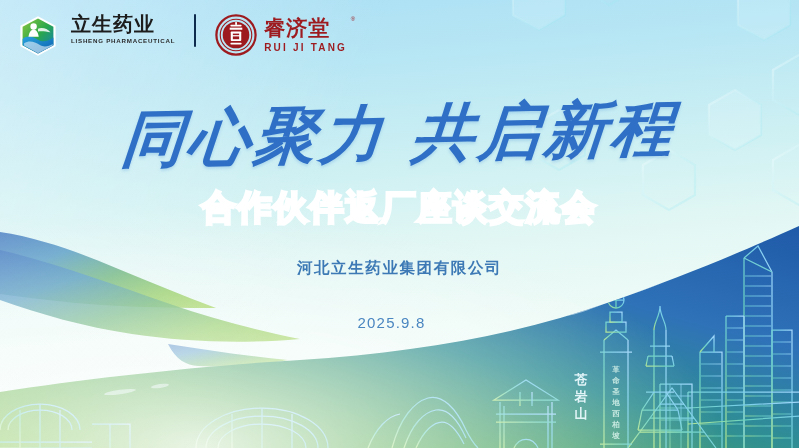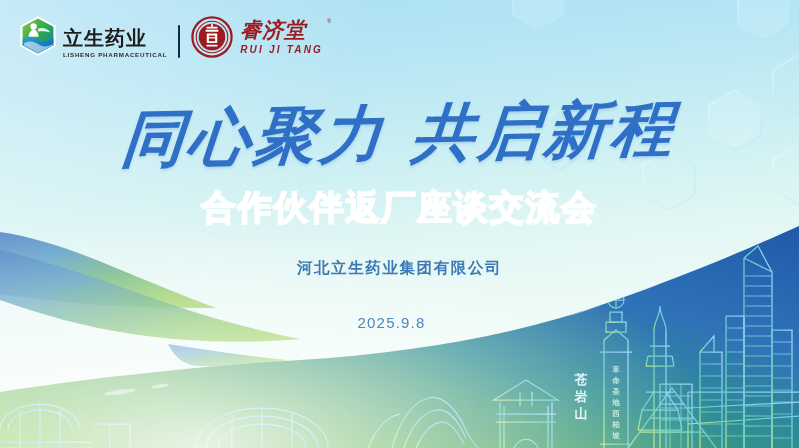--- a/index.html
+++ b/index.html
@@ -31,34 +31,34 @@
     background:linear-gradient(110deg, rgba(255,255,255,.35) 0%, rgba(255,255,255,0) 65%);
     pointer-events:none;
   }
 
   
   .art{ position:absolute; inset:0; width:100%; height:100%; pointer-events:none; }
 
   
   .logo-bar{
     position:absolute; left:16px; top:14px;
-    display:flex; align-items:flex-end; gap:3px; z-index:6;
+    display:flex; align-items:flex-start; gap:11px; z-index:6;
   }
   .logo-mark{ width:44px; height:44px; flex:0 0 auto; }
   .logo-txt{ display:flex; flex-direction:column; justify-content:center; }
   .logo-cn{
     font-size:20px; font-weight:700; color:#1d1d1d; letter-spacing:1px; line-height:1.05;
     font-family:"DejaVu Sans","Liberation Sans",sans-serif;
   }
   .logo-en{
     font-size:6.2px; font-weight:700; color:#2b2b2b; letter-spacing:.75px;
     margin-top:2px; white-space:nowrap;
   }
   .sep{ width:2px; height:33px; background:#0e2a4c; margin:0 8px; border-radius:1px; }
-  .rjt{ display:flex; align-items:center; gap:7px;font-style:italic; }
+  .rjt{ display:flex; align-items:center; gap:7px; }
   .rjt-seal{ width:42px; height:42px; flex:0 0 auto; }
   .rjt-txt{ display:flex; flex-direction:column; position:relative; }
   .rjt-cn{
     font-size:21px; font-weight:700; color:#9d1b1f; letter-spacing:1px; line-height:1.05;
     font-family:"DejaVu Sans","Liberation Sans",sans-serif;
   }
   .rjt-reg{ position:absolute; top:-1px; right:-8px; font-size:6px; color:#9d1b1f; }
   .rjt-en{
     font-size:10px; font-weight:700; color:#9d1b1f; letter-spacing:2.2px;
     margin-top:2px; white-space:nowrap;
@@ -72,21 +72,21 @@
     letter-spacing:4px;
     font-style:italic;
     transform:skewX(-6deg) rotate(-1.2deg);
     text-shadow:0 2px 3px rgba(110,170,220,.35);
     white-space:nowrap;
   }
   .title .gap{ display:inline-block; width:26px; }
   .subtitle-wrap{ position:absolute; left:0; right:0; top:185px; z-index:5; text-align:center; }
   .sub-stroke{
     font-family:"DejaVu Sans","Liberation Sans",sans-serif;
-    font-size:34px; font-weight:400; letter-spacing:2px; white-space:nowrap;
+    font-size:34px; font-weight:700; letter-spacing:2px; white-space:nowrap;
     position:relative; display:inline-block;
     color:#2f8ddd;
     -webkit-text-stroke:3px #ffffff;
   }
 
   
   .company{
     position:absolute; left:0; right:0; top:256px; text-align:center; z-index:5;
     font-family:"DejaVu Sans","Liberation Sans",sans-serif;
     font-size:15.5px; color:#3c79b5; line-height:1.62; letter-spacing:1.6px;

